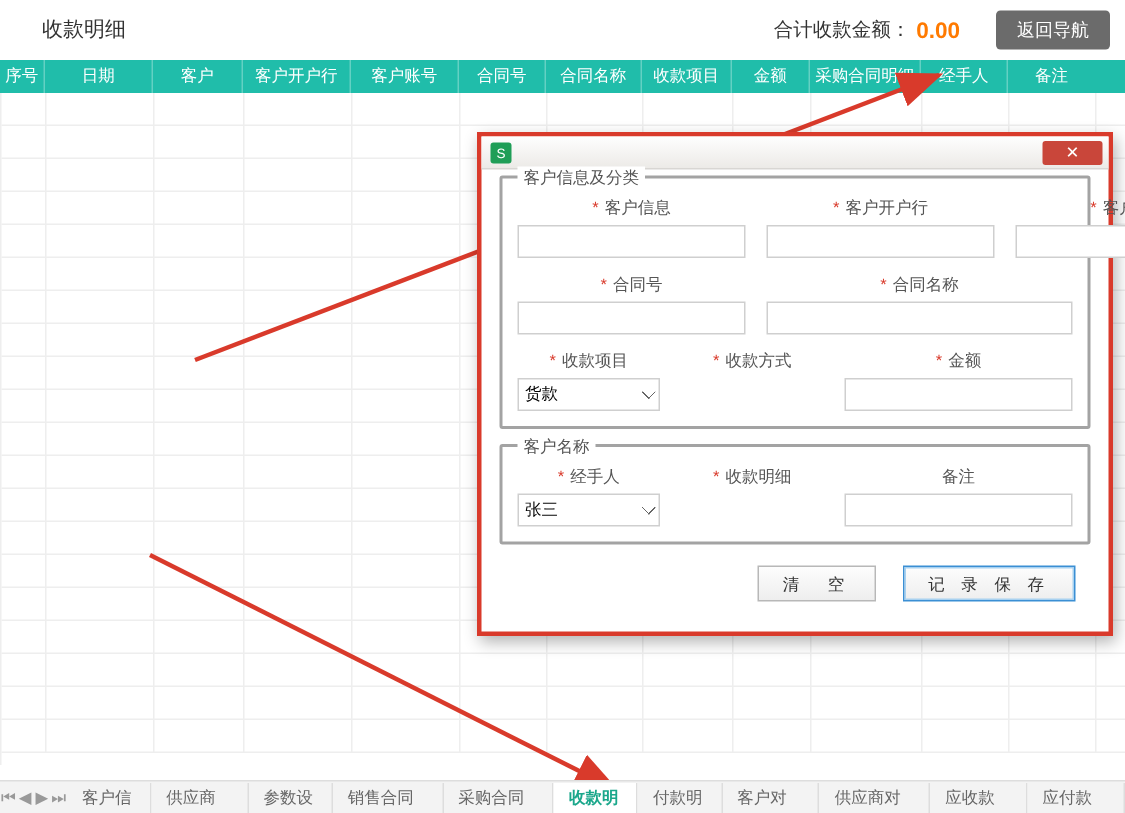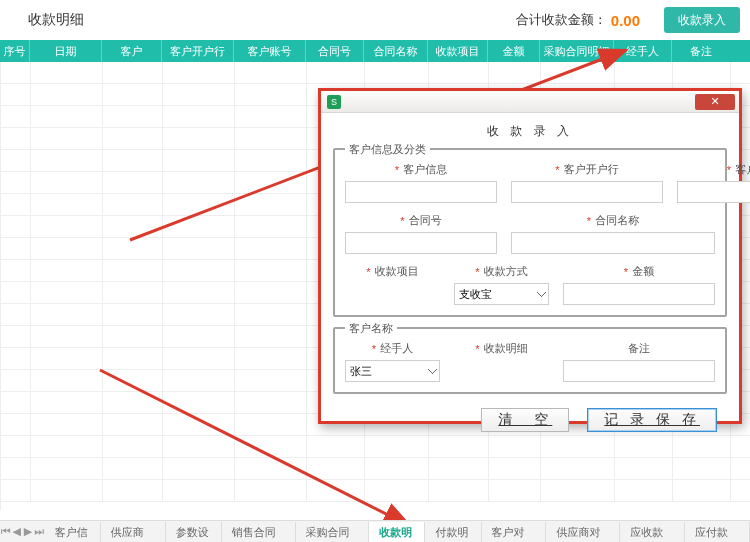--- a/index.html
+++ b/index.html
@@ -36,34 +36,34 @@
   .group { border:2px solid #a3a3a3; border-radius:2px; padding:12px 10px 10px 10px; margin-bottom:10px; position:relative; }
   .group-title { position:absolute; top:-8px; left:10px; background:#fff; padding:0 4px; font-size:11px; color:#555; }
   .form-row { display:flex; gap:14px; margin-bottom:10px; }
   .form-row:last-child { margin-bottom:0; }
   .field { flex:1; display:flex; flex-direction:column; }
   .flabel { font-size:11px; color:#555; margin-bottom:4px; display:flex; align-items:center; gap:4px; justify-content:center; }
   .req { color:#d93a2b; }
   .finput { height:22px; border:1px solid #cfcfcf; background:#fff; font-size:11px; padding:0 4px; }
   select.finput { appearance:none; background:#fff; padding-right:14px; background-image:linear-gradient(45deg,transparent 45%,#666 45%,#666 55%,transparent 55%),linear-gradient(-45deg,transparent 45%,#666 45%,#666 55%,transparent 55%); background-position:right 6px center,right 2px center; background-size:5px 5px,5px 5px; background-repeat:no-repeat; }
   .dlg-actions { display:flex; justify-content:flex-end; gap:18px; padding:4px 10px 0 0; }
-  .dbtn { height:24px; padding:0 16px; border:1px solid #b8b8b8; background:linear-gradient(#fdfdfd,#eee); font-size:14px; letter-spacing:4px; cursor:pointer; display:flex; align-items:center;text-decoration:underline; }
+  .dbtn { height:24px; padding:0 16px; border:1px solid #b8b8b8; background:linear-gradient(#fdfdfd,#eee); font-size:11px; letter-spacing:4px; cursor:pointer; display:flex; align-items:center; }
   .dbtn.primary { border:1px solid #3b8fd4; box-shadow:inset 0 0 0 1px #a8d1f0; }
 </style>
 </head>
 <body>
 
 <div class="page">
 
   <div class="topbar">
     <div class="page-title">收款明细</div>
     <div class="topbar-spacer"></div>
     <div class="total-label">合计收款金额：</div>
     <div class="total-value">0.00</div>
-    <div class="btn btn-teal">收款录入</div>
+    <div class="btn btn-dark">返回导航</div>
   </div>
 
   <div class="grid-head" id="grid-head">
       <div class="gh" style="width: 30px;">序号</div>
       <div class="gh" style="width: 72px;">日期</div>
       <div class="gh" style="width: 60px;">客户</div>
       <div class="gh" style="width: 72px;">客户开户行</div>
       <div class="gh" style="width: 72px;">客户账号</div>
       <div class="gh" style="width: 58px;">合同号</div>
       <div class="gh" style="width: 64px;">合同名称</div>
@@ -366,21 +366,20 @@
     <line x1="100" y1="370" x2="410" y2="526" stroke="#d93a2b" stroke-width="3" marker-end="url(#ah)"></line>
   </svg>
 
   <div class="dialog">
     <div class="dlg-titlebar">
       <div class="dlg-icon">S</div>
       <div class="dlg-spacer"></div>
       <div class="dlg-close">✕</div>
     </div>
     <div class="dlg-body">
-      <div class="dlg-heading">收 款 录 入</div>
 
       <div class="group">
         <div class="group-title">客户信息及分类</div>
         <div class="form-row">
           <div class="field">
             <div class="flabel">
                 <span class="req">*</span>
                 <span>客户信息</span>
               </div>
             <input class="finput" style="">
@@ -415,27 +414,27 @@
               </div>
             <input class="finput" style="">
           </div>
         </div>
         <div class="form-row">
           <div class="field">
             <div class="flabel">
                 <span class="req">*</span>
                 <span>收款项目</span>
               </div>
+            <select class="finput"><option>货款</option></select>
           </div>
           <div class="field">
             <div class="flabel">
                 <span class="req">*</span>
                 <span>收款方式</span>
               </div>
-            <select class="finput"><option>支收宝</option></select>
           </div>
           <div class="field">
             <div class="flabel">
                 <span class="req">*</span>
                 <span>金额</span>
               </div>
             <input class="finput" style="">
           </div>
         </div>
       </div>

